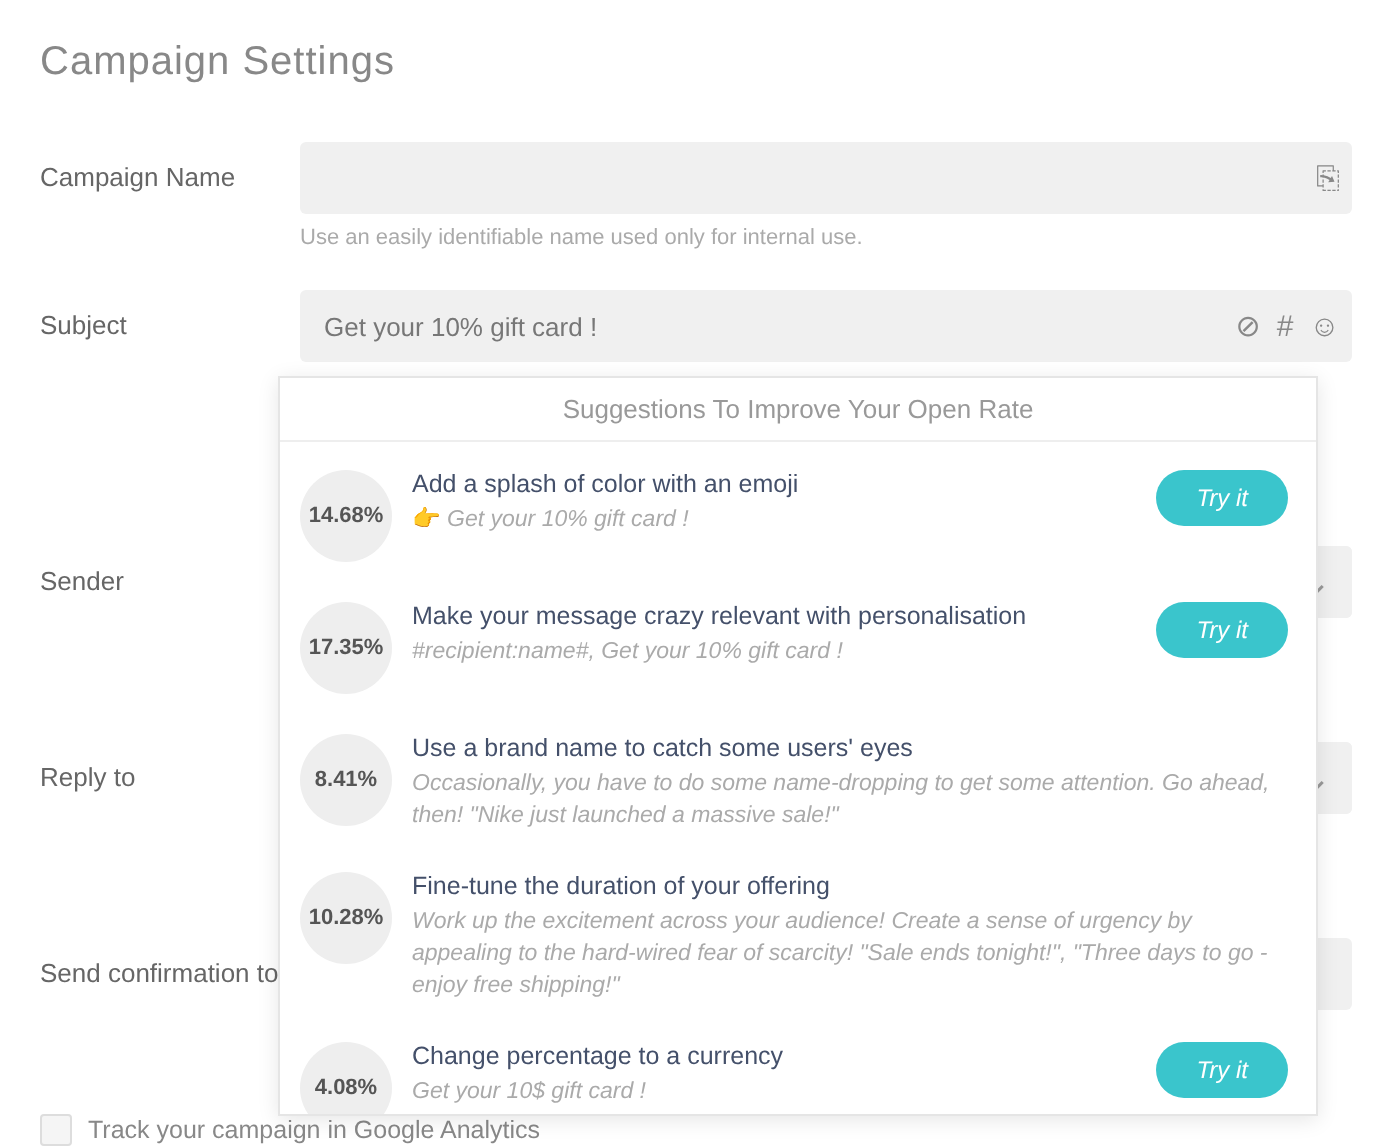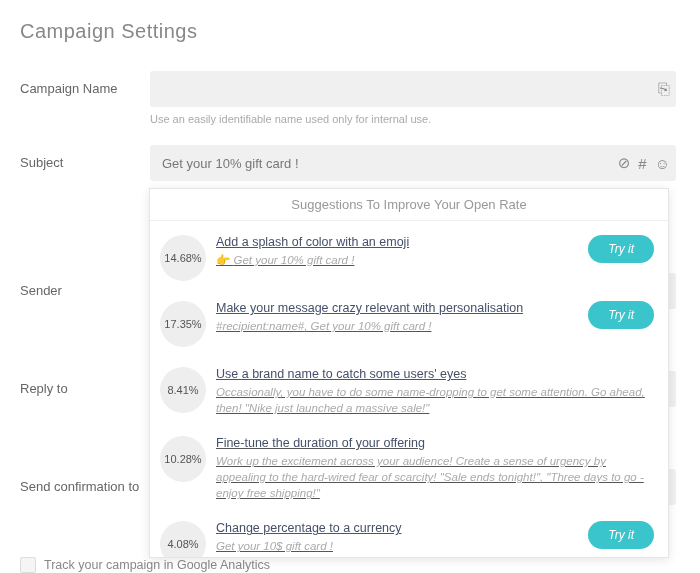--- a/index.html
+++ b/index.html
@@ -76,21 +76,21 @@
     font-size: 18px;
   }
   .field-bar {
     height: 36px;
     background: #f0f0f0;
     border-radius: 3px;
   }
   
   .suggestions {
     position: absolute;
-    left: 149px;
+    left: 139px;
     top: 188px;
     width: 520px;
     height: 370px;
     background: #fff;
     border: 1px solid #e5e5e5;
     box-shadow: 0 2px 10px rgba(0,0,0,0.1);
     display: flex;
     flex-direction: column;
   }
   .sugg-header {
@@ -118,24 +118,24 @@
   .pct-badge {
     width: 46px;
     height: 46px;
     border-radius: 50%;
     background: #eee;
     flex-shrink: 0;
     display: flex;
     align-items: center;
     justify-content: center;
     font-size: 11px;
-    font-weight: 400;
+    font-weight: 700;
     color: #555;
   }
-  .sugg-text { flex: 1; text-decoration: underline; }
+  .sugg-text { flex: 1; }
   .sugg-title {
     color: #44506a;
     font-size: 12.5px;
     margin-bottom: 3px;
   }
   .sugg-desc {
     color: #aaa;
     font-style: italic;
     font-size: 11.5px;
     line-height: 1.4;

